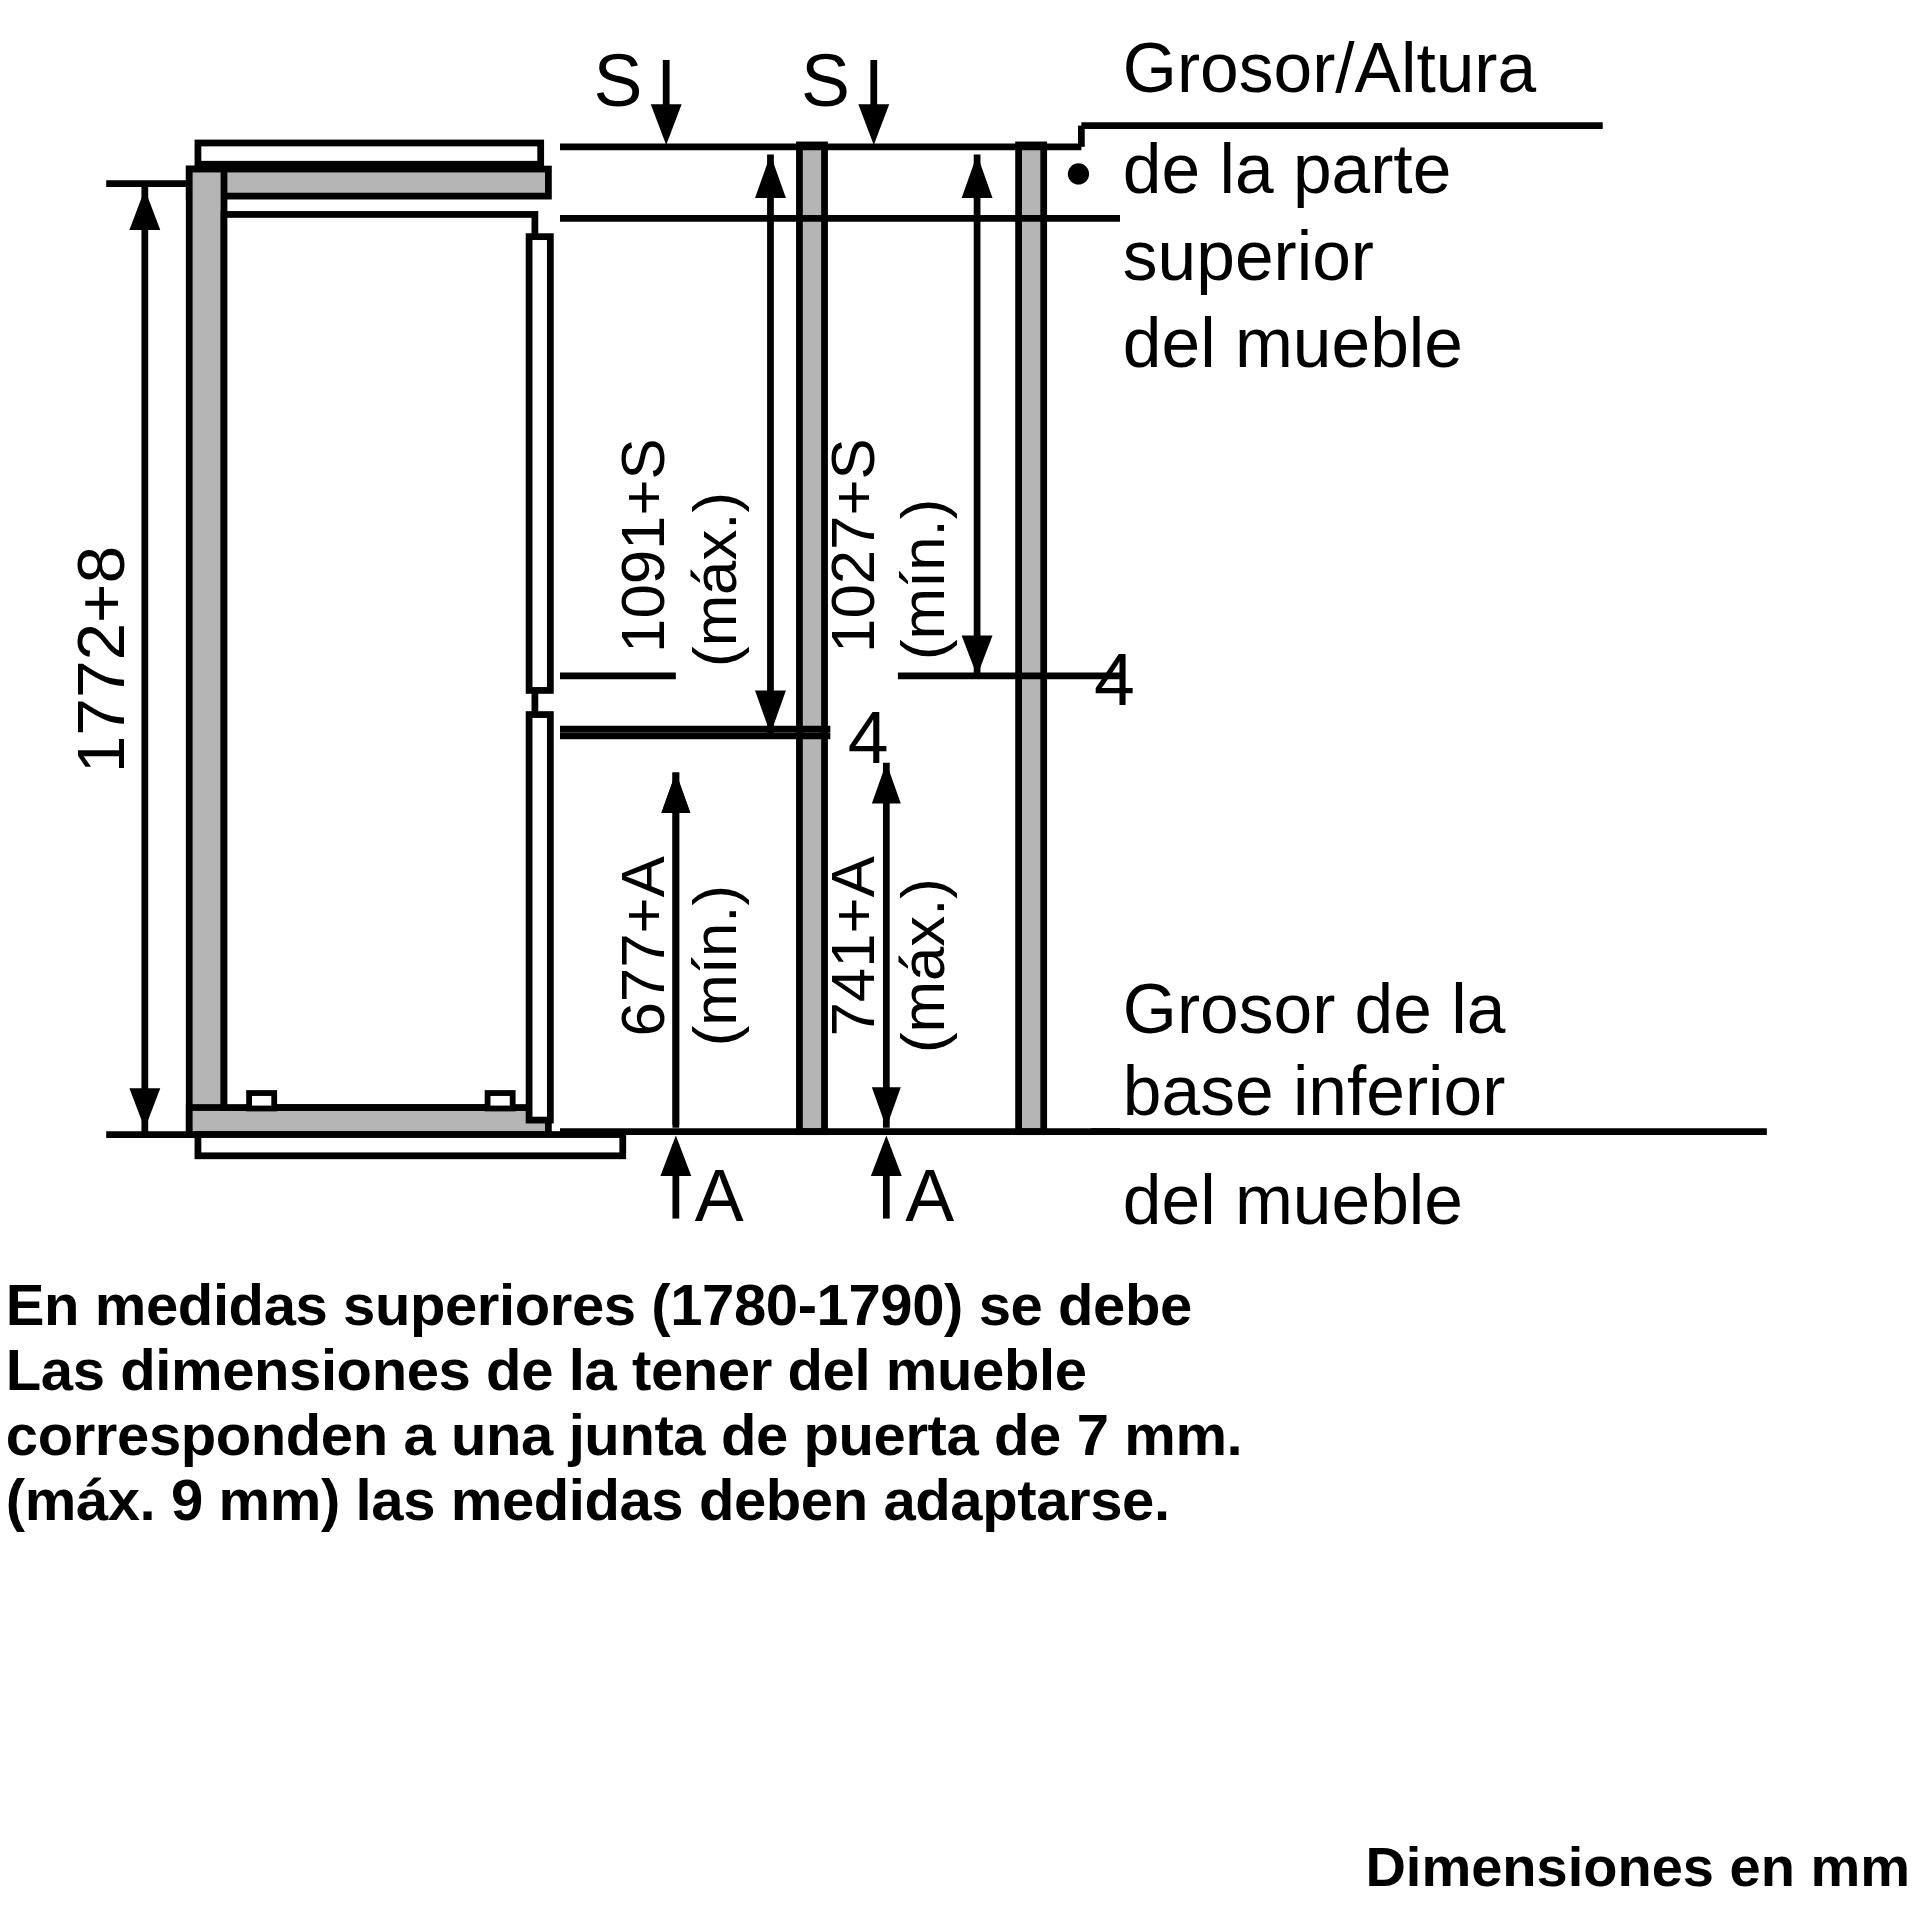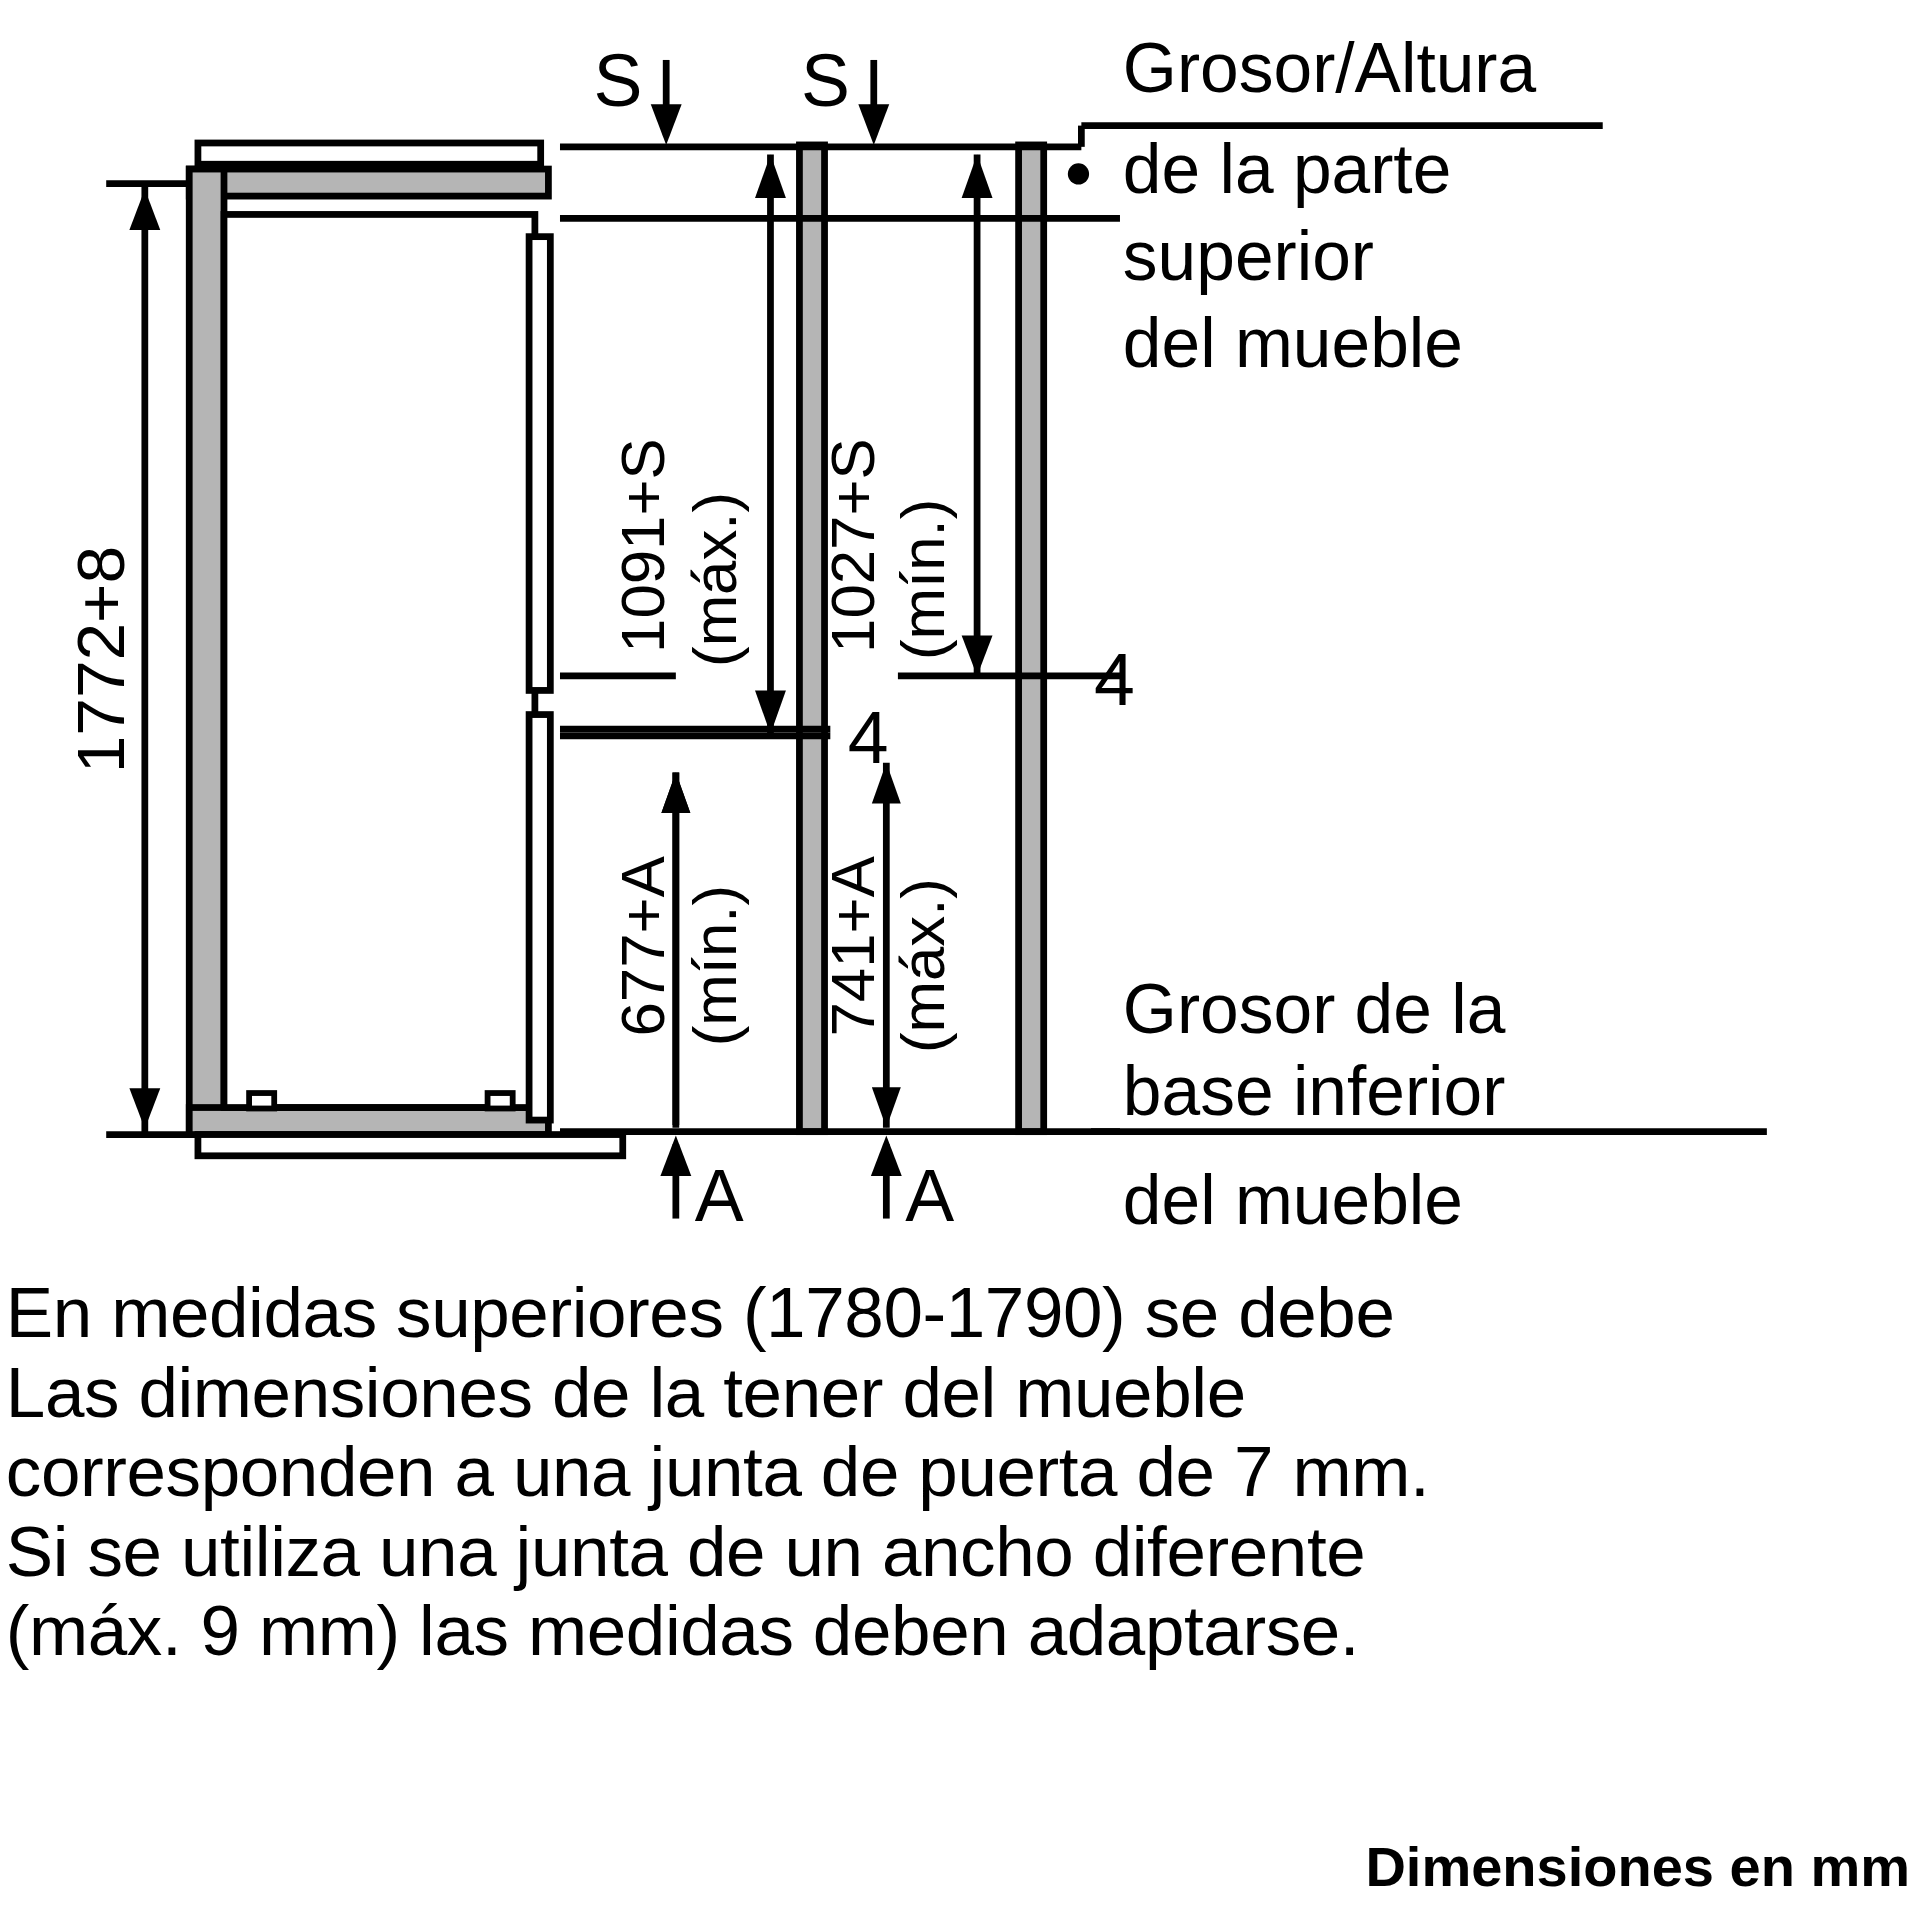--- a/index.html
+++ b/index.html
@@ -27,24 +27,25 @@
     height: 1265px;
   }
   .notes {
     position: absolute;
     left: 5.8px;
     top: 1273px;
     width: 1892px;
   }
   .notes p {
     margin: 0;
-    font-size: 71px;
+    font-size: 58px;
     line-height: 1.12;
     letter-spacing: -0.4px;
     white-space: nowrap;
+    font-weight: bold;
   }
   .unit-line {
     position: absolute;
     right: 21px;
     top: 1834px;
     font-size: 56px;
     white-space: nowrap;
     font-weight: bold;
   }
   svg text {
@@ -192,20 +193,19 @@
       <text x="1163" y="1155" font-size="72">base inferior</text>
       <text x="1163" y="1268" font-size="72">del mueble</text>
     </g>
 
   </svg>
 
   <div class="notes">
     <p>En medidas superiores (1780-1790) se debe</p>
     <p>Las dimensiones de la tener del mueble</p>
     <p>corresponden a una junta de puerta de 7 mm.</p>
-    <p>Si se utiliza una junta de un ancho diferente</p>
     <p>(máx. 9 mm) las medidas deben adaptarse.</p>
   </div>
 
   <div class="unit-line">Dimensiones en mm</div>
 
 </div>
 
 
 </body></html>

